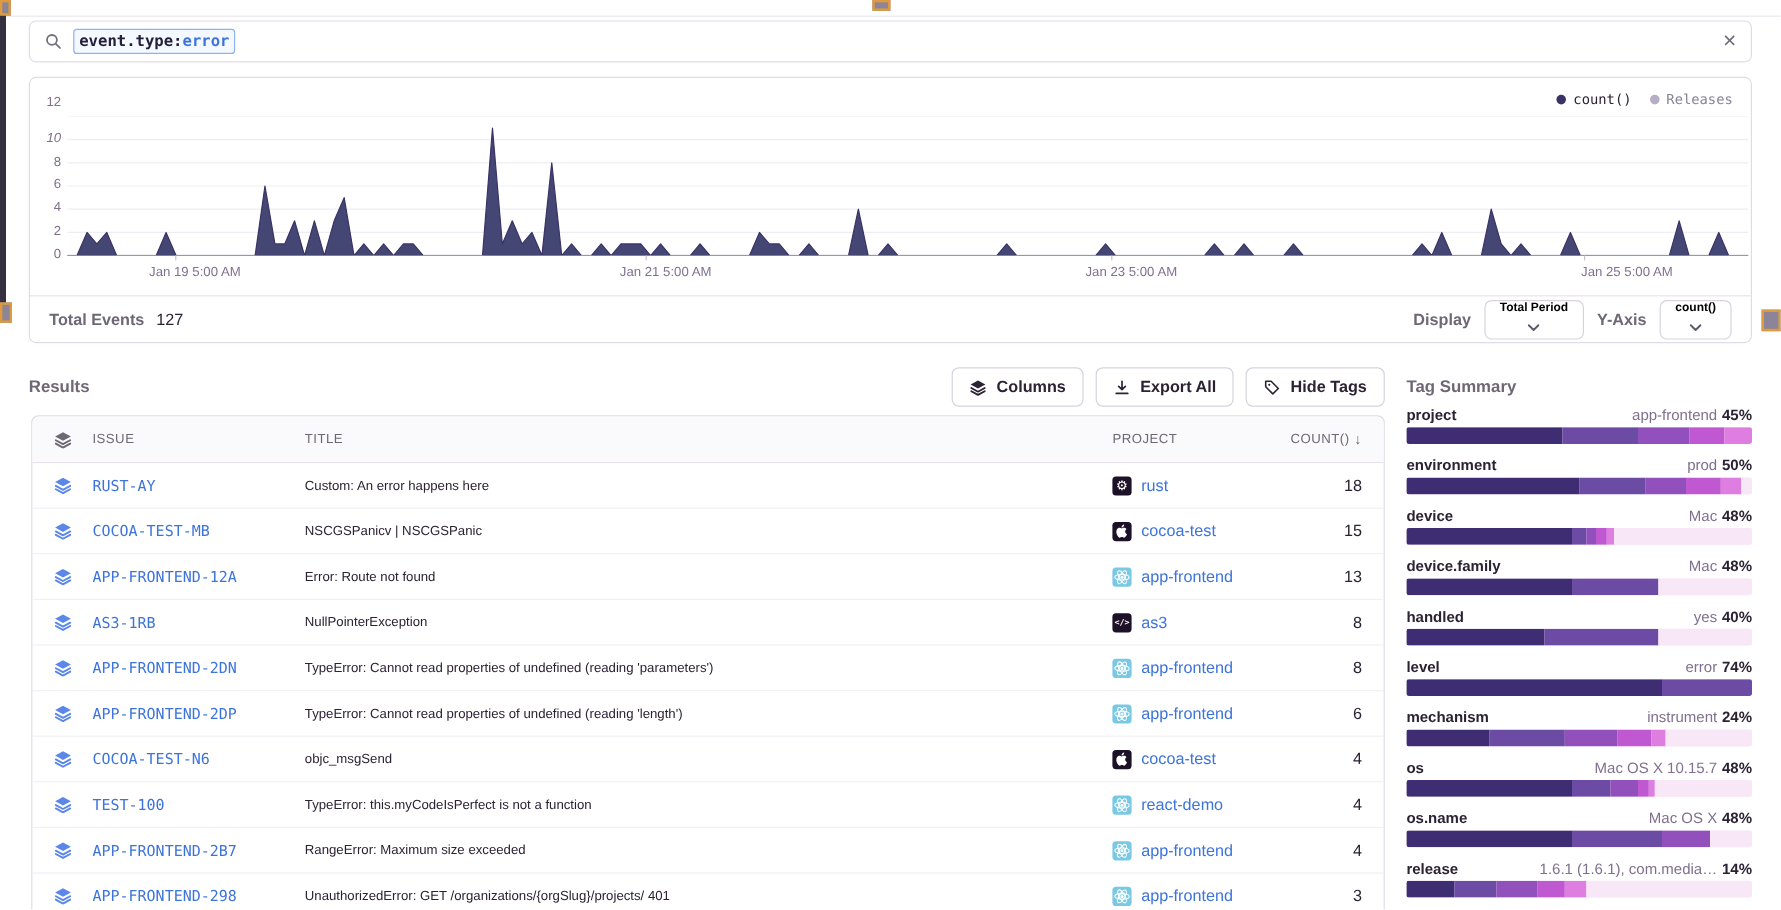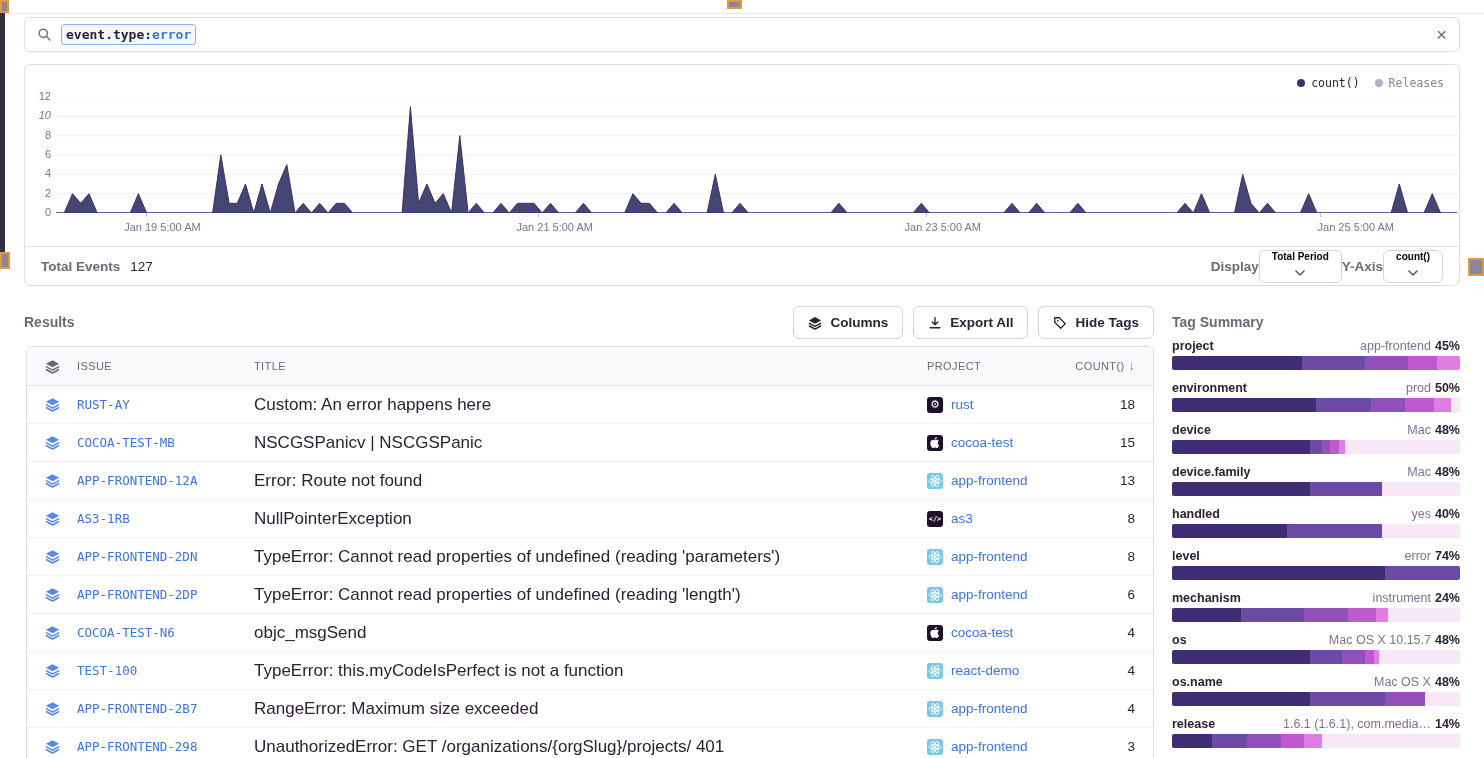--- a/index.html
+++ b/index.html
@@ -35,21 +35,21 @@
   .lg-dot{width:8px;height:8px;border-radius:50%;}
   .plot{position:absolute;left:31px;top:32px;width:1401px;height:116px;}
   .plot svg{width:100%;height:100%;display:block;}
   .ylab{position:absolute;left:2px;width:24px;text-align:right;font-size:11px;color:#80708F;}
   .xlab{position:absolute;top:156px;width:110px;text-align:right;font-size:11px;color:#80708F;}
   .xtick{position:absolute;top:148px;width:1px;height:4px;background:#C9C3D1;}
   .chart-footer{position:absolute;left:0;right:0;bottom:0;height:38px;border-top:1px solid #E7E1EC;
                 display:flex;align-items:center;padding:0 16px;}
   .te-label{font-weight:700;color:#6E6876;font-size:13.5px;}
   .te-value{margin-left:10px;font-size:13.5px;color:#2B2233;}
-  .footer-right{margin-left:auto;display:flex;align-items:center;}
+  .footer-right{margin-left:auto;display:flex;align-items:center;gap:11px;}
   .ctrl-label{color:#6E6876;font-weight:700;font-size:13.5px;}
   .dd{height:31px;border:1px solid #D8D2DE;border-radius:6px;display:flex;align-items:center;gap:8px;
       padding:0 12px;font-size:10px;font-weight:700;color:#000000;background:#fff;cursor:pointer;flex-direction:column;}
   .dd .chev{color:#5F5A68;display:flex;}
 
   
   .results-h{position:absolute;left:24px;top:314px;font-weight:700;color:#6E6876;font-size:14px;}
   .btns{position:absolute;top:306px;right:330px;display:flex;gap:10px;}
   .btn{height:33px;border:1px solid #D8D2DE;border-radius:6px;background:#fff;display:flex;
        align-items:center;gap:8px;padding:0 14px;font-weight:700;font-size:13.5px;color:#2B2233;cursor:pointer;}
@@ -60,21 +60,21 @@
          border:1px solid #E0DCE5;border-radius:6px 6px 0 0;background:#fff;}
   .tgrid{display:grid;grid-template-columns:50px 177px 673px 140px 84px;align-items:center;}
   .thead{height:38px;background:#FAFAFC;border-bottom:1px solid #E7E1EC;border-radius:6px 6px 0 0;}
   .th{font-size:11px;font-weight:400;color:#6E6876;letter-spacing:.4px;}
   .th-icon{justify-self:center;color:#6E6876;display:flex;}
   .th-count{justify-self:end;padding-right:16px;display:flex;align-items:center;gap:4px;}
   .sort-arrow{font-size:12px;color:#6E6876;}
   .trow{height:37px;border-bottom:1px solid #F2EFF5;}
   .row-icon{justify-self:center;color:#5A87E8;display:flex;cursor:pointer;}
   .issue-link{font-family:"DejaVu Sans Mono","Liberation Mono",monospace;font-size:12.5px;color:#3D74DB;cursor:pointer;}
-  .title-cell{font-size:17px;color:#2B2233;white-space:nowrap;overflow:hidden;text-overflow:ellipsis;padding-right:12px;}
+  .title-cell{font-size:11px;color:#2B2233;white-space:nowrap;overflow:hidden;text-overflow:ellipsis;padding-right:12px;}
   .proj-cell{display:flex;align-items:center;gap:8px;}
   .pic{width:16px;height:16px;border-radius:3px;display:flex;align-items:center;justify-content:center;flex:0 0 16px;}
   .pic-react,.pic-atom{background:#79C8E4;}
   .pic-apple,.pic-code,.pic-rust{background:#1D1127;}
   .pic .gear{color:#fff;font-size:11px;line-height:11px;font-family:"DejaVu Sans",sans-serif;}
   .pic .code-glyph{color:#fff;font-size:7px;font-weight:700;font-family:"DejaVu Sans Mono",monospace;}
   .proj-name{font-size:13.5px;color:#3D74DB;cursor:pointer;}
   .count-cell{text-align:right;padding-right:16px;font-size:13.5px;color:#2B2233;}
 
   
@@ -157,21 +157,21 @@
             </span>
         </div>
       </div>
     </div>
   <div class="ylab" style="top: 141px;">0</div>
       <div class="ylab" style="top: 121.667px;">2</div>
       <div class="ylab" style="top: 102.333px;">4</div>
       <div class="ylab" style="top: 83px;">6</div>
       <div class="ylab" style="top: 63.6667px;">8</div>
       <div class="ylab" style="top: 44.3333px; font-style: italic;">10</div>
-      <div class="ylab" style="top: 25px;">12</div>
+      <div class="ylab" style="top: 14px;">12</div>
       <div class="xtick" style="left: 120.664px;"></div>
       <div class="xlab" style="left: 65.664px;">Jan 19 5:00 AM</div>
       <div class="xtick" style="left: 512.944px;"></div>
       <div class="xlab" style="left: 457.944px;">Jan 21 5:00 AM</div>
       <div class="xtick" style="left: 901.021px;"></div>
       <div class="xlab" style="left: 846.021px;">Jan 23 5:00 AM</div>
       <div class="xtick" style="left: 1294.7px;"></div>
       <div class="xlab" style="left: 1259px;">Jan 25 5:00 AM</div>
     </div>
 

